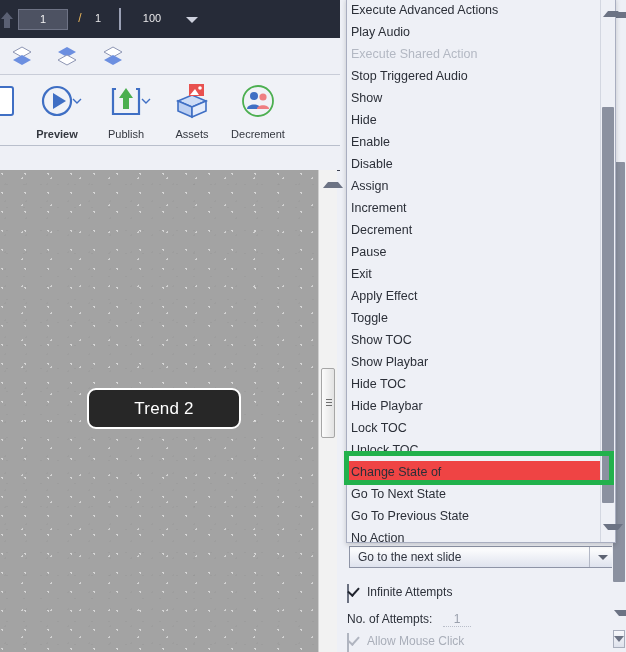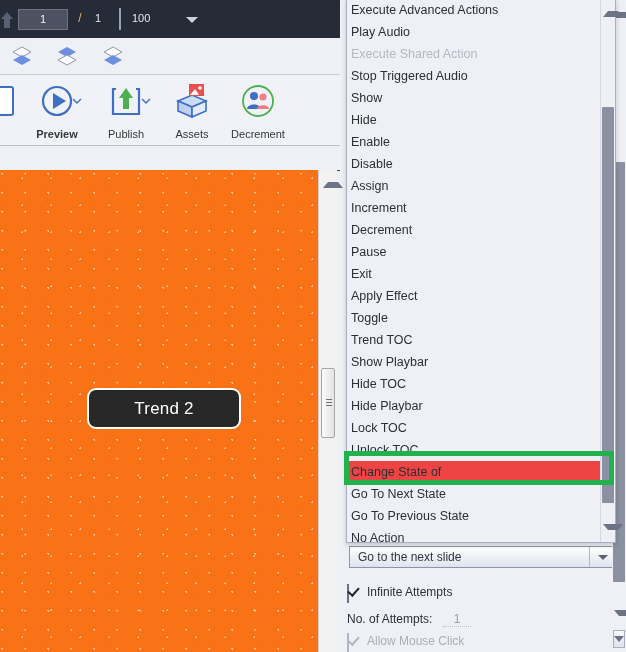--- a/index.html
+++ b/index.html
@@ -15,38 +15,38 @@
   #topbar{left:0;top:0;width:340px;height:38px;background:#262b38;}
   #topbar .homeicon{left:0;top:10px;width:14px;height:20px;}
   #pagefield{
     left:18px;top:9px;width:50px;height:21px;background:#4d5262;
     border:1px solid #6e7385;box-sizing:border-box;
     color:#f2f2f2;font-size:11px;line-height:19px;text-align:center;
   }
   #slashlbl{left:73px;top:11px;width:14px;color:#e8b55a;font-size:12px;text-align:center;}
   #totalpages{left:88px;top:12px;width:20px;color:#e8e8ea;font-size:11px;text-align:center;}
   #vsep{left:119px;top:8px;width:2px;height:22px;background:#9aa0b4;}
-  #zoomval{left:132px;top:12px;width:40px;color:#e8e8ea;font-size:11px;}
+  #zoomval{left:132px;top:12px;width:40px;color:#e8e8ea;font-size:11px;text-align:center;}
   #zoomcaret{left:186px;top:17px;width:0;height:0;border-left:6px solid transparent;border-right:6px solid transparent;border-top:6px solid #cdd1dd;}
 
   
   #layerrow{left:0;top:38px;width:340px;height:36px;background:#eef0f6;border-bottom:1px solid #c9cdd8;}
   .layericon{top:7px;width:34px;height:24px;}
 
   
   #ribbon{left:0;top:75px;width:340px;height:70px;background:#f0f2f7;border-bottom:1px solid #b9bfcc;}
   .ribitem{top:4px;width:62px;height:62px;}
   .riblabel{position:absolute;left:0;bottom:1px;width:100%;text-align:center;font-size:11px;color:#33373f;}
   .ribicon{position:absolute;left:50%;top:2px;transform:translateX(-50%);width:40px;height:40px;}
 
   
   #strip{left:0;top:146px;width:340px;height:24px;background:#eef0f6;border-bottom:1px solid #3a3f4d;}
 
   
-  #canvaswrap{left:0;top:170px;width:318px;height:482px;background:#f97316;overflow:hidden;}
+  #canvaswrap{left:0;top:170px;width:318px;height:482px;background:#a3a3a3;overflow:hidden;}
   #canvasgrain{position:absolute;inset:0;
      background-image:
        radial-gradient(circle at 10% 20%, rgba(255,255,255,.55) 0 1px, transparent 1px),
        radial-gradient(circle at 42% 63%, rgba(0,0,0,.035) 0 1px, transparent 1px),
        radial-gradient(circle at 77% 31%, rgba(255,255,255,.5) 0 1px, transparent 1px),
        radial-gradient(circle at 25% 85%, rgba(0,0,0,.03) 0 1px, transparent 1px);
      background-size:23px 19px,17px 23px,29px 27px,21px 17px;}
   #trendbtn{
     left:87px;top:218px;width:154px;height:41px;border-radius:9px;
     background:#272727;border:2px solid #ffffff;box-sizing:border-box;
@@ -272,21 +272,21 @@
       <div class="dditem">Hide</div>
       <div class="dditem">Enable</div>
       <div class="dditem">Disable</div>
       <div class="dditem">Assign</div>
       <div class="dditem">Increment</div>
       <div class="dditem">Decrement</div>
       <div class="dditem">Pause</div>
       <div class="dditem">Exit</div>
       <div class="dditem">Apply Effect</div>
       <div class="dditem">Toggle</div>
-      <div class="dditem">Trend TOC</div>
+      <div class="dditem">Show TOC</div>
       <div class="dditem">Show Playbar</div>
       <div class="dditem">Hide TOC</div>
       <div class="dditem">Hide Playbar</div>
       <div class="dditem">Lock TOC</div>
       <div class="dditem">Unlock TOC</div>
       <div class="dditem selected">Change State of</div>
       <div class="dditem">Go To Next State</div>
       <div class="dditem">Go To Previous State</div>
       <div class="dditem">No Action</div>
     </div>

